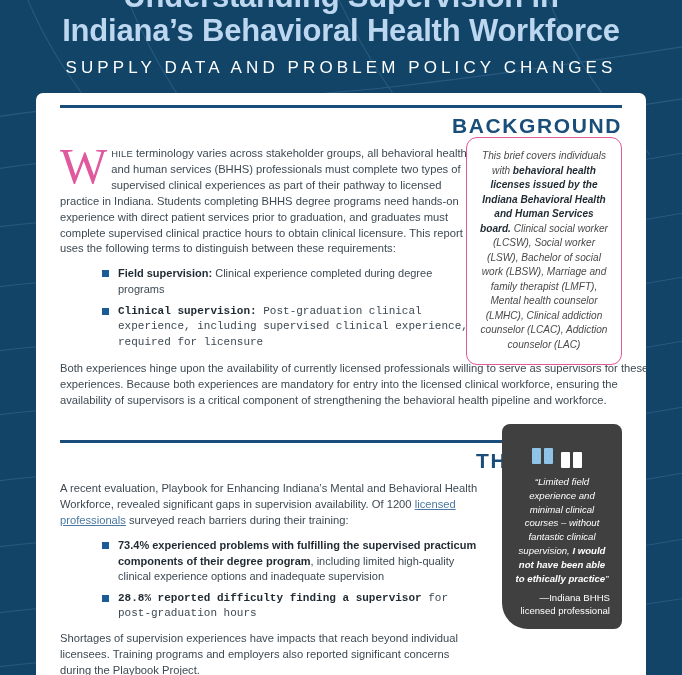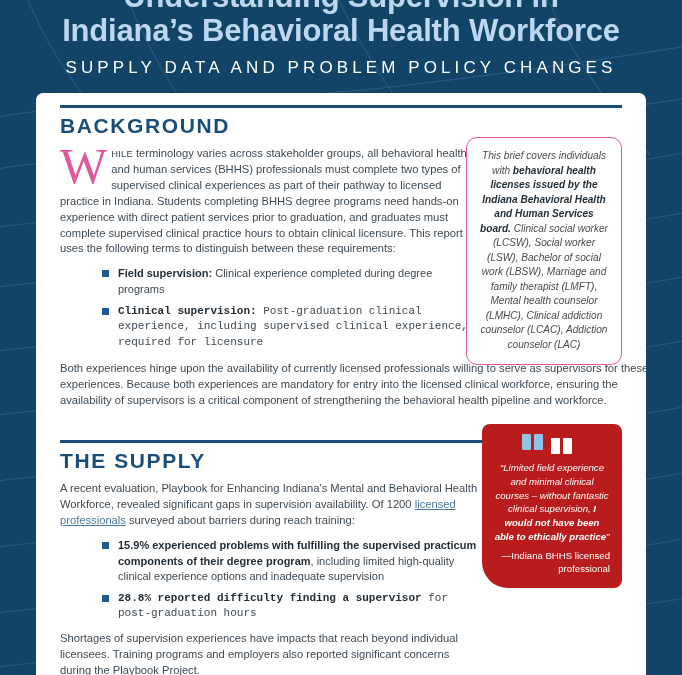--- a/index.html
+++ b/index.html
@@ -92,20 +92,21 @@
     width: 100%;
     margin: 0;
   }
   .section-title {
     color: #1a4e7a;
     font-size: 21px;
     font-weight: bold;
     letter-spacing: 1.6px;
     margin: 7px 0 9px 0;
     line-height: 1.05;
+    text-align: right;
   }
 
   
   .body-col {
     width: 420px;
     float: left;
   }
   p.copy {
     color: #3d4953;
     font-size: 11.2px;
@@ -180,25 +181,25 @@
     line-height: 1.44;
     color: #4a4a4a;
   }
   #pink-callout .b { font-weight: bold; color: #1f2a33; font-style: italic; }
 
   
   #quote-box {
     position: absolute;
     right: 24px;
     top: 331px;
-    width: 140px;
-    background: #b91c1c;
+    width: 120px;
+    background: #404040;
     border-radius: 8px 8px 8px 26px;
     box-sizing: border-box;
-    padding: 10px 12px 12px 12px;
+    padding: 24px 12px 12px 12px;
     text-align: center;
     color: #ffffff;
   }
   .qmarks {
     font-size: 0;
     line-height: 0;
     margin: 0 0 5px 0;
     text-align: center;
   }
   .qmarks svg { display: inline-block; }
@@ -273,25 +274,25 @@
   </div>
 
   <p class="copy" style="clear:both; width:610px; padding-top:2px;">Both experiences hinge upon the availability of currently licensed professionals willing to serve as supervisors for these experiences. Because both experiences are mandatory for entry into the licensed clinical workforce, ensuring the availability of supervisors is a critical component of strengthening the behavioral health pipeline and workforce.</p>
 
   <div class="spacer-22"></div>
 
   <div class="section-rule"></div>
   <div class="section-title">THE SUPPLY</div>
 
   <div class="body-col">
-    <p class="copy"><span>A recent evaluation, Playbook for Enhancing Indiana’s Mental and Behavioral Health Workforce, revealed significant gaps in supervision availability. Of 1200 </span><a class="inline-link" href="#">licensed professionals</a><span> surveyed about barriers during reach training:</span></p>
+    <p class="copy"><span>A recent evaluation, Playbook for Enhancing Indiana’s Mental and Behavioral Health Workforce, revealed significant gaps in supervision availability. Of 1200 </span><a class="inline-link" href="#">licensed professionals</a><span> surveyed reach barriers during their training:</span></p>
 
     <ul class="blist">
       <li>
-        <span class="sq"></span><span class="b">15.9% experienced problems with fulfilling the supervised practicum components of their degree program</span><span>, including limited high-quality clinical experience options and inadequate supervision</span>
+        <span class="sq"></span><span class="b">73.4% experienced problems with fulfilling the supervised practicum components of their degree program</span><span>, including limited high-quality clinical experience options and inadequate supervision</span>
       </li>
       <li>
         <span class="sq"></span><span class="b">28.8% reported difficulty finding a supervisor</span><span> for post-graduation hours</span>
       </li>
     </ul>
 
     <p class="copy">Shortages of supervision experiences have impacts that reach beyond individual licensees. Training programs and employers also reported significant concerns during the Playbook Project.</p>
   </div>
 
   <div id="quote-box">

